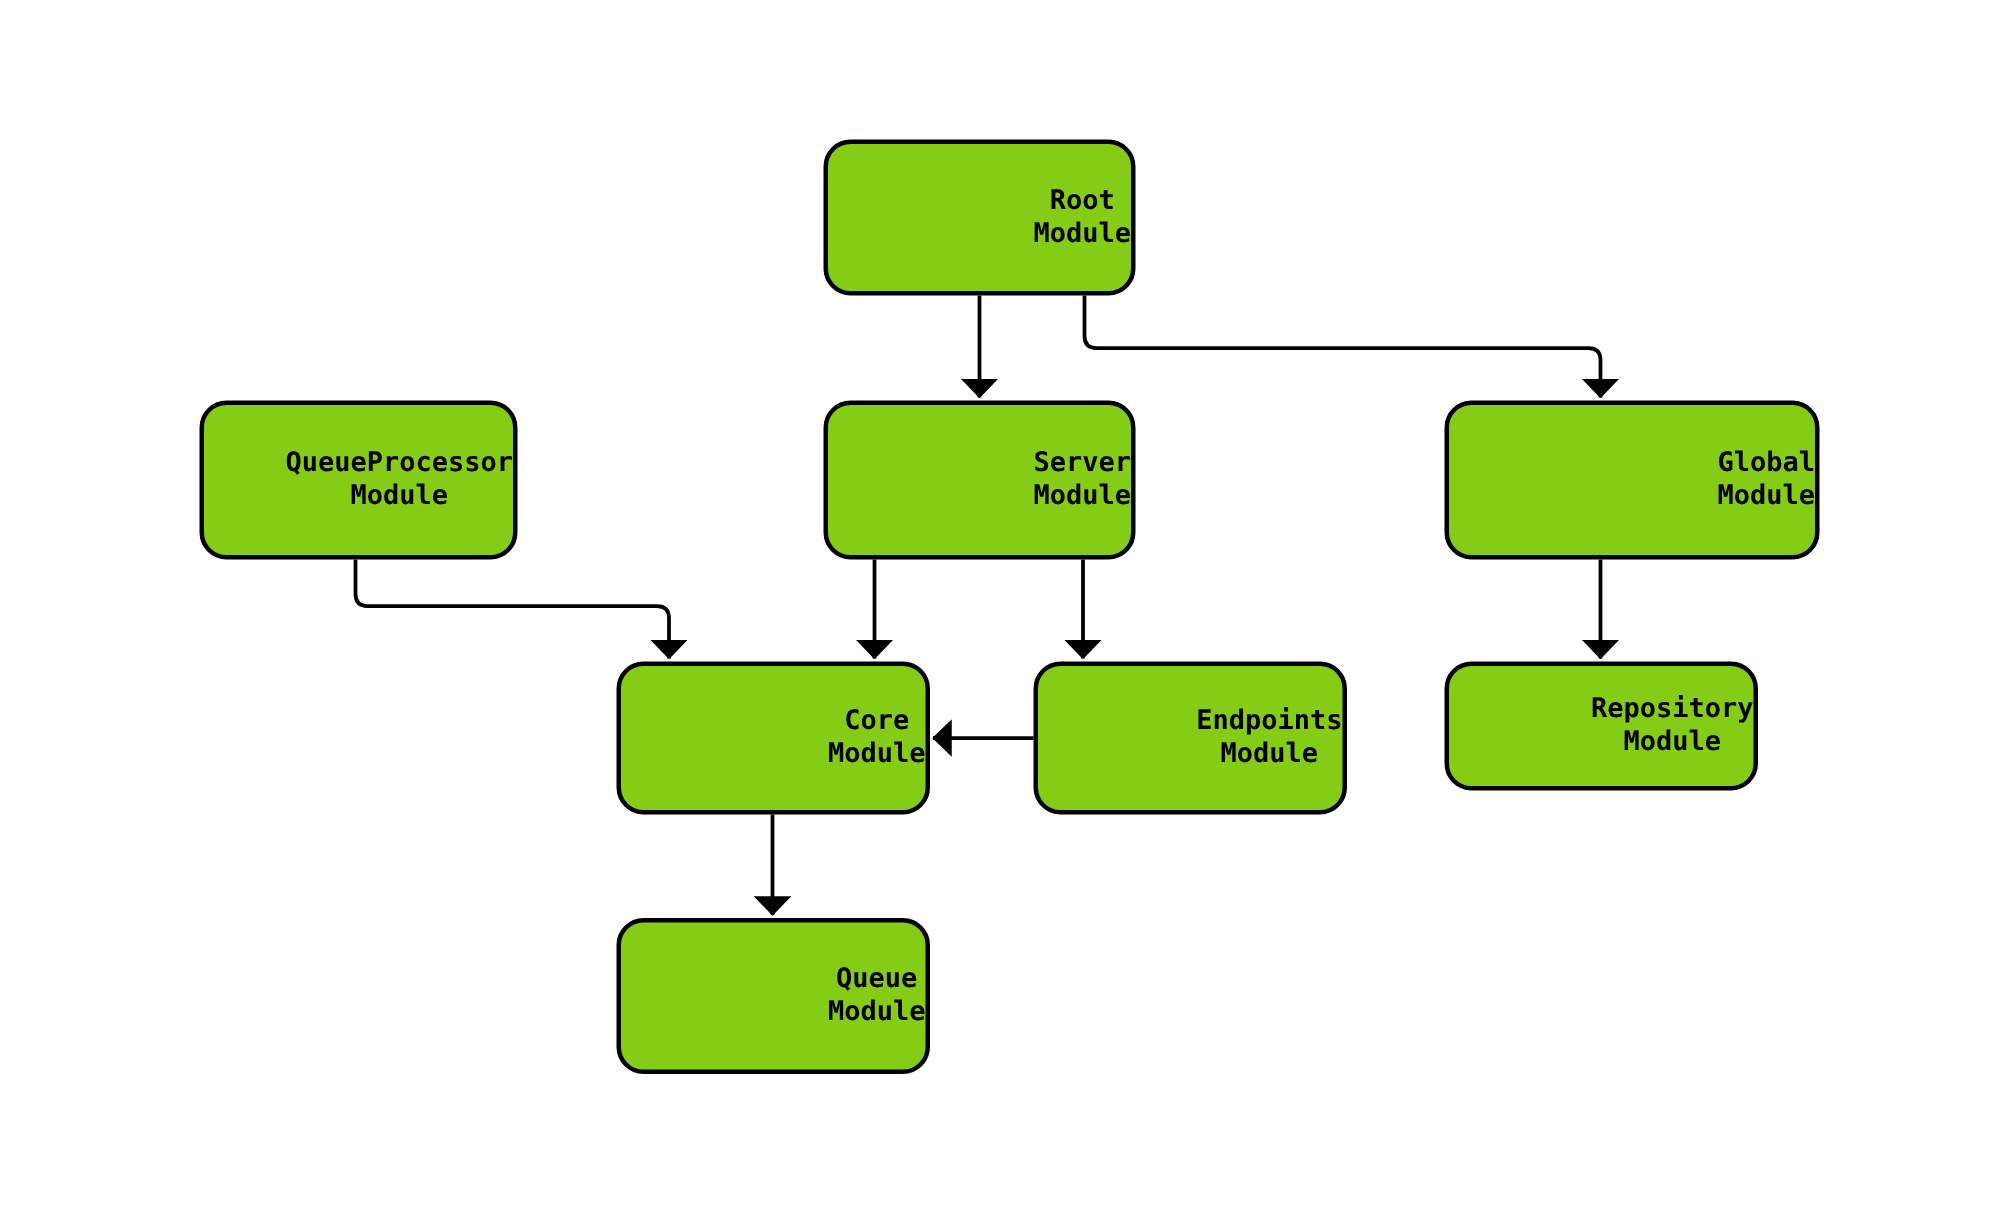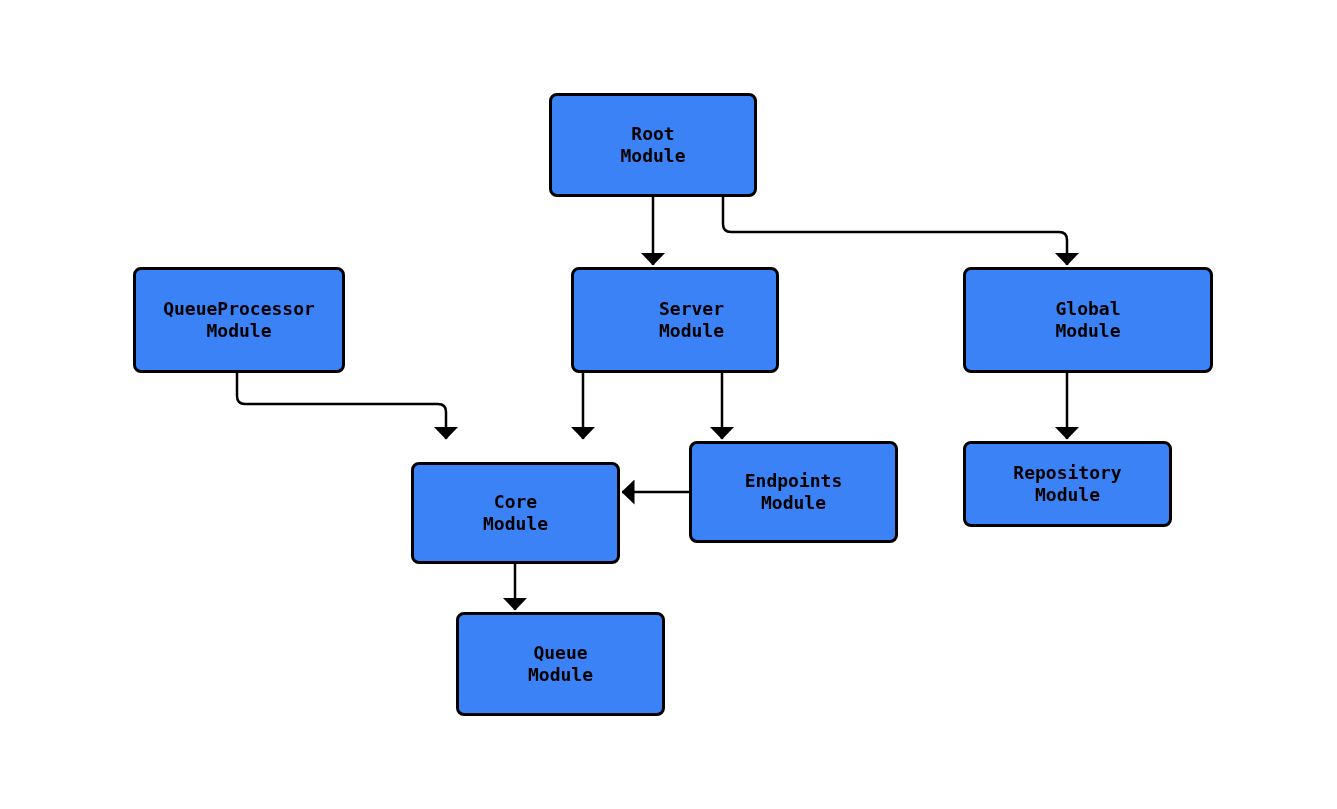--- a/index.html
+++ b/index.html
@@ -24,45 +24,45 @@
     pointer-events: none;
   }
   .edge {
     fill: none;
     stroke: #000000;
     stroke-width: 2.5;
   }
   .node {
     position: absolute;
     box-sizing: border-box;
-    background: #3b82f6;
+    background: #84cc16;
     border: 3px solid #000000;
-    border-radius: 8px;
+    border-radius: 18px;
     display: flex;
     align-items: center;
-    justify-content: center;
+    justify-content: flex-end;
     text-align: center;
   }
   .node-label {
     font-family: "DejaVu Sans Mono", monospace;
     font-weight: bold;
     font-size: 18px;
     line-height: 22px;
     color: #000000;
     white-space: pre-line;
   }
   
   #node-root          { left: 549px; top:  93px; width: 208px; height: 104px; }
   #node-queueprocessor{ left: 133px; top: 267px; width: 212px; height: 106px; }
-  #node-server        { left: 571px; top: 267px; width: 208px; height: 106px; padding-left: 33px; }
+  #node-server        { left: 549px; top: 267px; width: 208px; height: 106px; padding-left: 33px; }
   #node-global        { left: 963px; top: 267px; width: 250px; height: 106px; }
-  #node-core          { left: 411px; top: 441px; width: 209px; height: 102px; margin-top: 21px; }
+  #node-core          { left: 411px; top: 441px; width: 209px; height: 102px; }
   #node-endpoints     { left: 689px; top: 441px; width: 209px; height: 102px; }
   #node-repository    { left: 963px; top: 441px; width: 209px; height: 86px; }
-  #node-queue         { left: 411px; top: 612px; width: 209px; height: 104px; margin-left: 45px; }
+  #node-queue         { left: 411px; top: 612px; width: 209px; height: 104px; }
 </style>
 </head>
 <body>
 
 <div class="canvas">
 
   <svg class="edges-layer" width="1337" height="809" viewBox="0 0 1337 809" xmlns="http://www.w3.org/2000/svg">
     <defs>
       <marker id="arrowhead" viewBox="0 0 5.2 10" refX="5" refY="5" markerWidth="5.2" markerHeight="10" orient="auto-start-reverse" markerUnits="strokeWidth">
         <path d="M0,0 L5.2,5 L0,10 Z" fill="#000000"></path>

